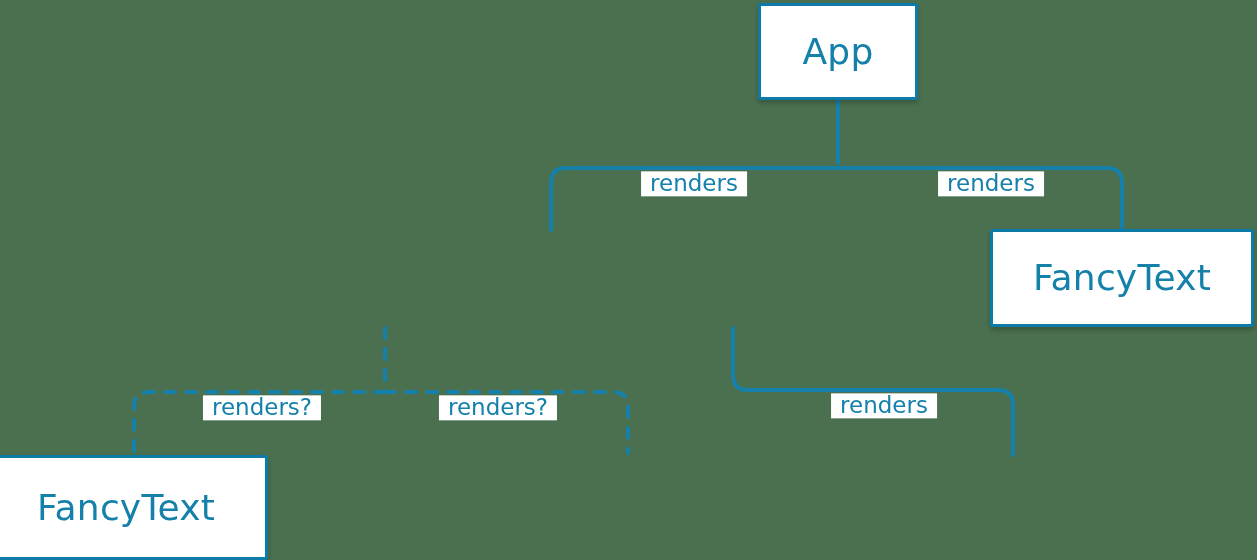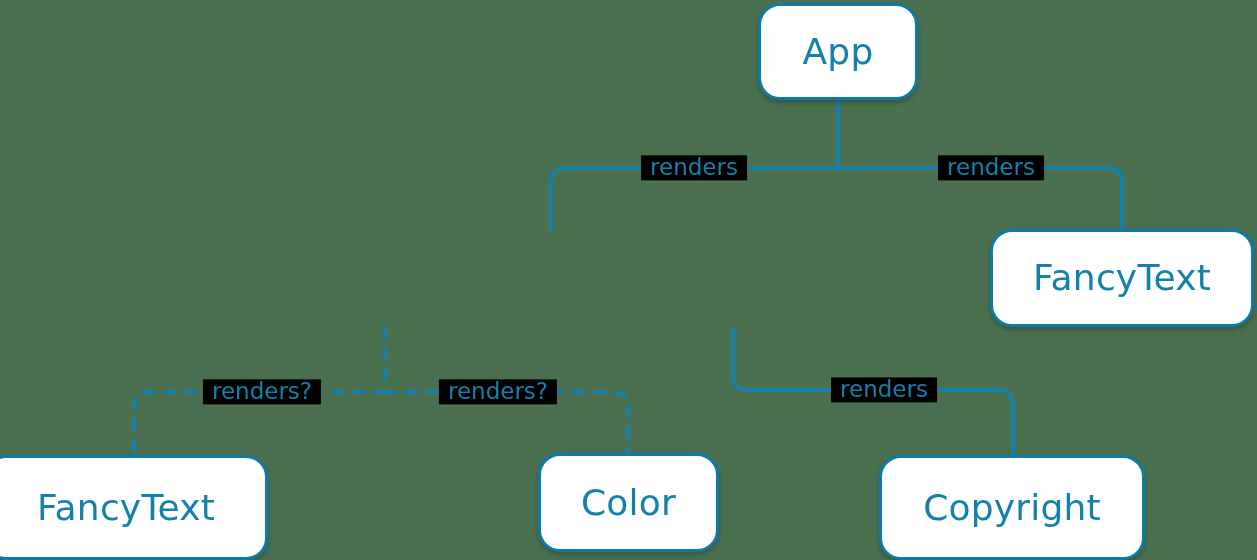--- a/index.html
+++ b/index.html
@@ -18,21 +18,21 @@
   #edges-layer {
     position: absolute;
     left: 0; top: 0;
     width: 1257px;
     height: 560px;
   }
   .node {
     position: absolute;
     background: #ffffff;
     border: 3px solid #0d7ba8;
-    border-radius: 22px;
+    border-radius: 3px;
     box-sizing: border-box;
     display: flex;
     align-items: center;
     justify-content: center;
     box-shadow: 0 3px 4px rgba(0,0,0,0.22);
     z-index: 3;
   }
   .node-label {
     color: #1581ab;
     font-size: 36px;
@@ -40,25 +40,26 @@
     letter-spacing: 0.2px;
     white-space: nowrap;
     line-height: 1;
   }
   .edge-label {
     position: absolute;
     color: #1581ab;
     font-size: 23px;
     font-weight: 500;
     white-space: nowrap;
-    background: #000000;
+    background: #ffffff;
     padding: 0 9px;
     line-height: 1.1;
     transform: translate(-50%, -50%);
     z-index: 2;
+    margin-top: 16px;
   }
 </style>
 </head>
 <body>
 
 <div id="diagram-root">
 
   <svg id="edges-layer" viewBox="0 0 1257 560" width="1257" height="560" xmlns="http://www.w3.org/2000/svg">
     <g fill="none" stroke="#1581ab" stroke-width="4" stroke-linecap="round" stroke-linejoin="round">
 
@@ -94,21 +95,15 @@
 
 
   <div class="node" style="left:990px; top:229px; width:264px; height:98px;">
     <span class="node-label">FancyText</span>
   </div>
 
   <div class="node" style="left:-16px; top:455px; width:284px; height:105px;">
     <span class="node-label">FancyText</span>
   </div>
 
-  <div class="node" style="left:538px; top:453px; width:181px; height:99px;">
-    <span class="node-label">Color</span>
-  </div>
 
-  <div class="node" style="left:879px; top:455px; width:266px; height:105px;">
-    <span class="node-label">Copyright</span>
-  </div>
 
 </div>
 
 </body></html>

